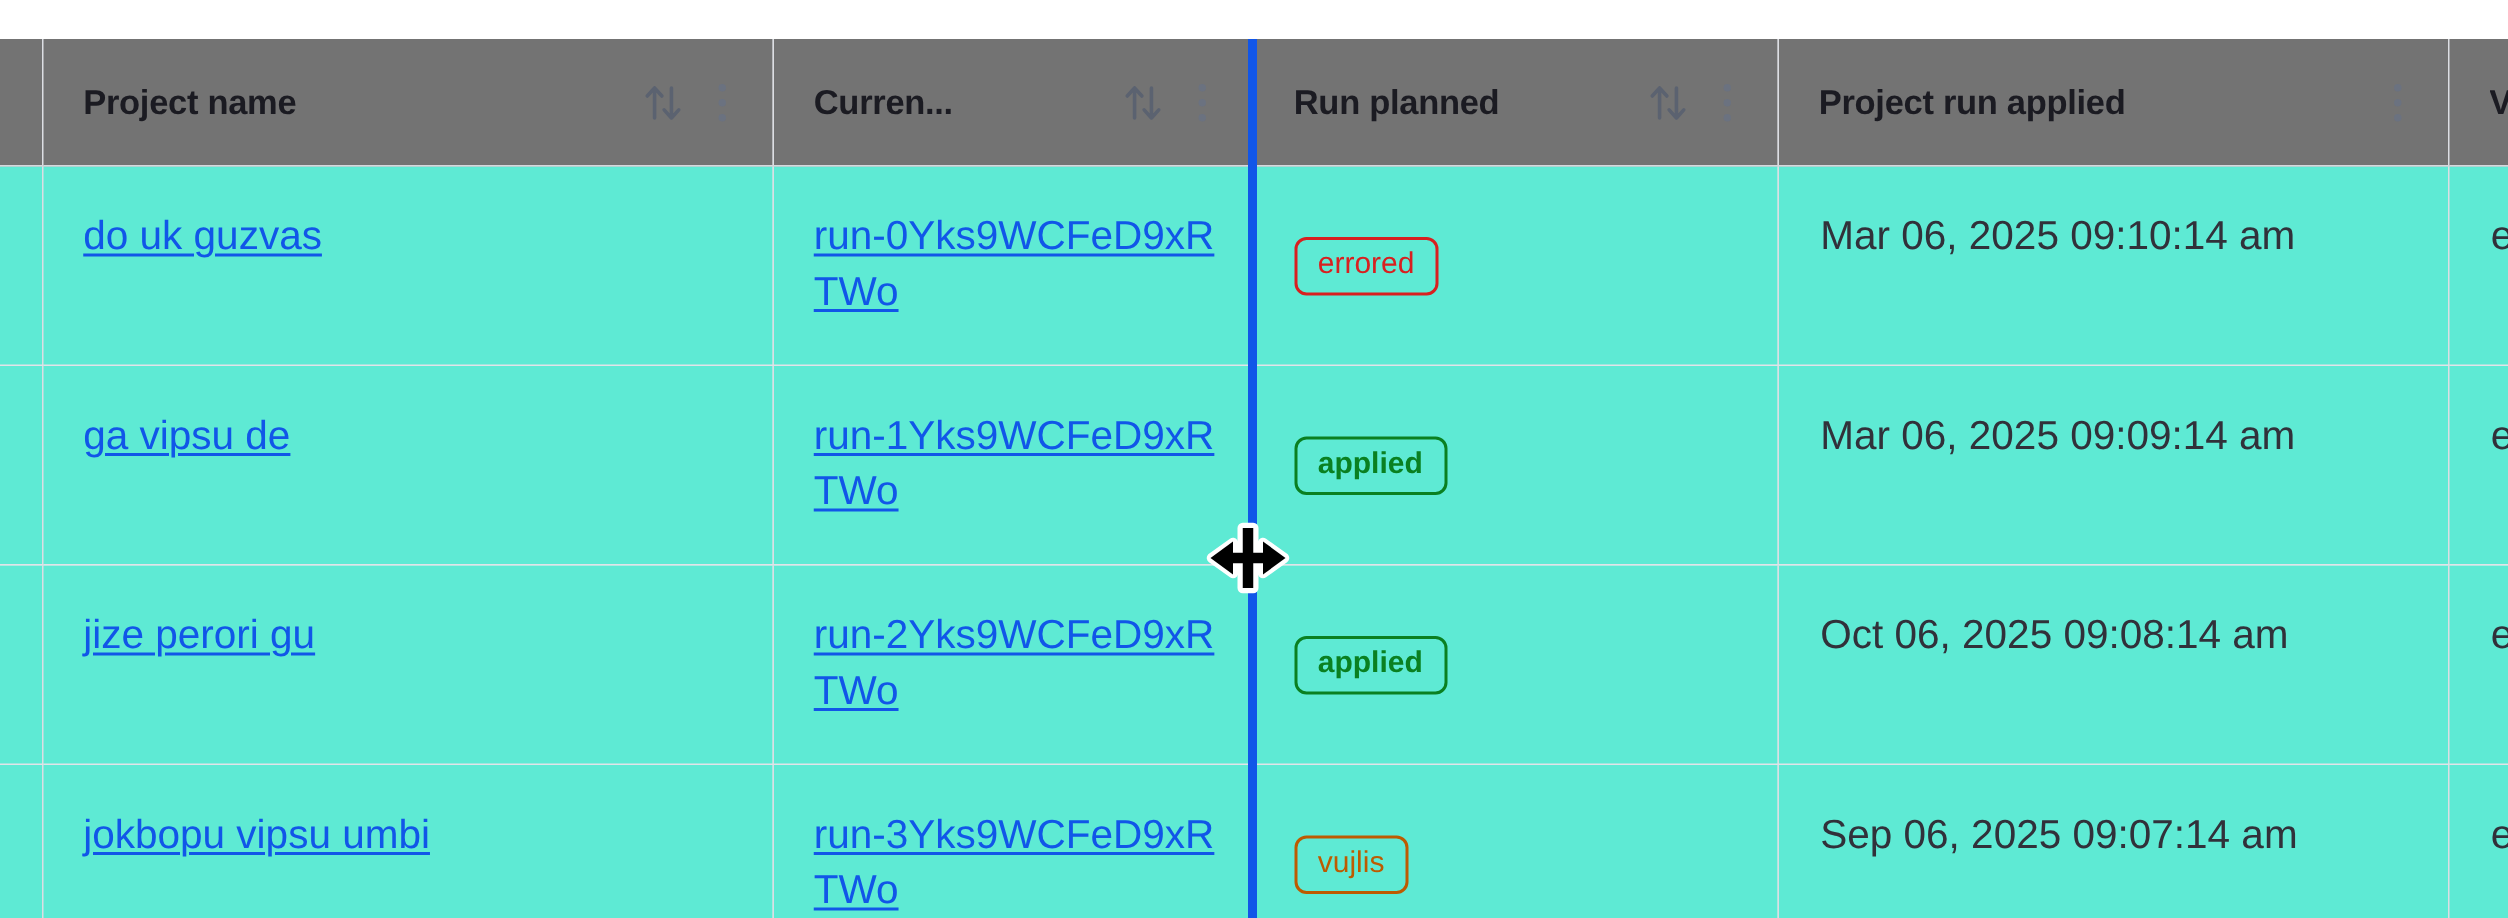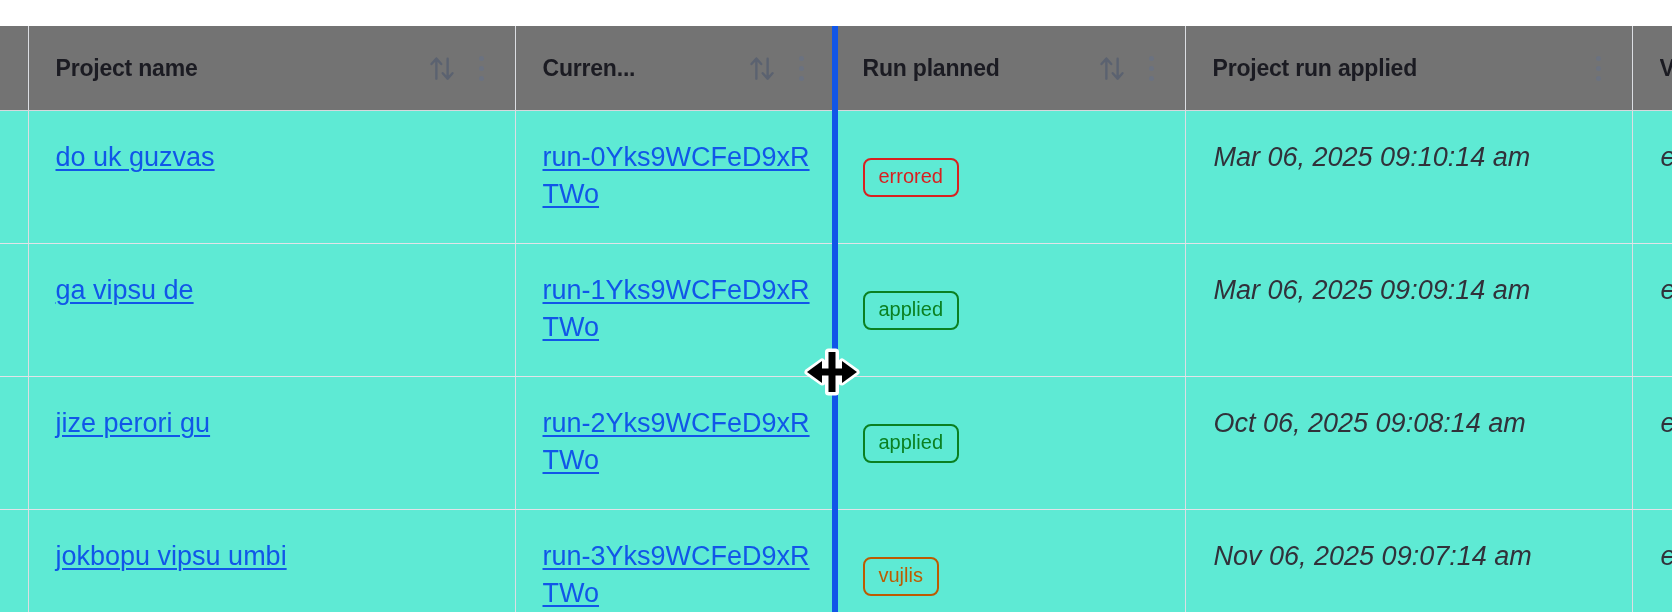--- a/index.html
+++ b/index.html
@@ -133,28 +133,27 @@
     display: inline-block;
     border: 2px solid currentColor;
     border-radius: 8px;
     padding: 4px 14px 6px 14px;
     font-size: 20px;
     line-height: 1.25;
     background: transparent;
     margin-top: 19px;
   }
   .badge.errored { color: #d82020; }
-  .badge.applied { color: #0a8021; }
+  .badge.applied { color: #0a8021; font-weight: bold; }
   .badge.planned { color: #bd5b00; }
 
   .datetext {
     font-size: 27px;
     color: #31313a;
     white-space: nowrap;
-    font-style: italic;
   }
 
   
   .resize-line {
     position: absolute;
     top: 26px;
     left: 832px;
     width: 6px;
     height: 586px;
     background: #1156e8;
@@ -331,21 +330,21 @@
           <td>
             <div class="cell"><a class="link nowrapword" href="#">jokbopu vipsu umbi</a></div>
           </td>
           <td>
             <div class="cell"><a class="link" href="#">run-3Yks9WCFeD9xRTWo</a></div>
           </td>
           <td>
             <div class="cell"><span class="badge planned">vujlis</span></div>
           </td>
           <td>
-            <div class="cell pad-wide"><span class="datetext">Nov 06, 2025 09:07:14 am</span></div>
+            <div class="cell pad-wide"><span class="datetext">Sep 06, 2025 09:07:14 am</span></div>
           </td>
           <td>
             <div class="cell pad-wide"><span class="datetext">e</span></div>
           </td>
         </tr>
 
       </tbody>
     </table>
   </div>
 

